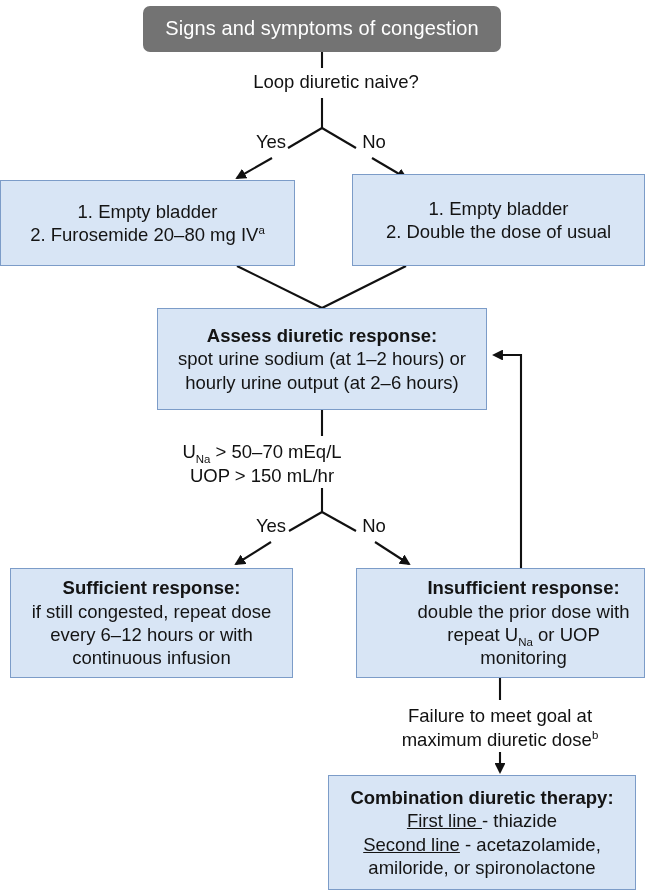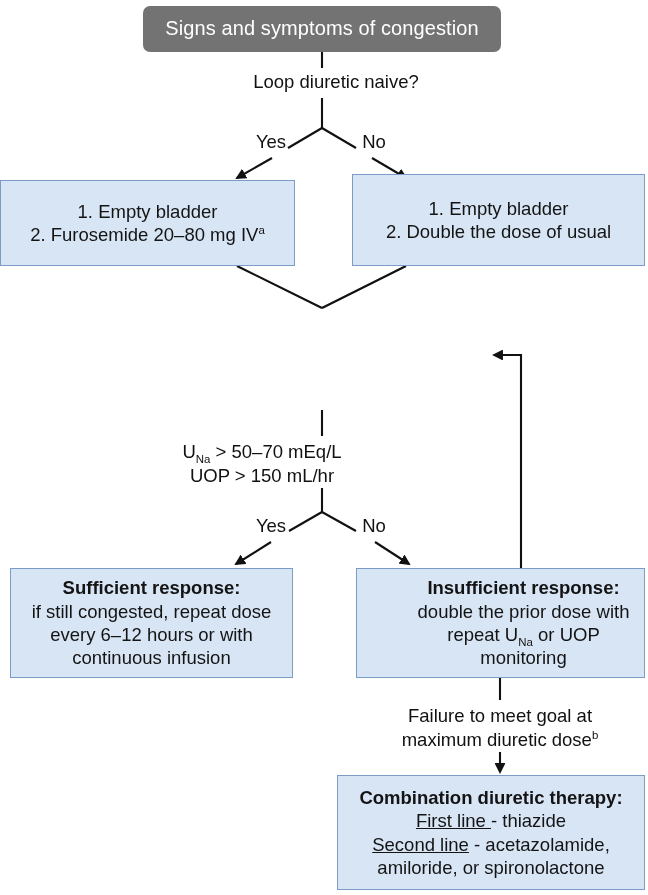--- a/index.html
+++ b/index.html
@@ -127,20 +127,25 @@
   <div class="node blue-node" style="left:0px; top:180px; width:295px; height:86px;">
     <span class="ln">1. Empty bladder</span>
     <span class="ln"><span>2. Furosemide 20–80 mg IV</span><sup>a</sup></span>
   </div>
 
   <div class="node blue-node" style="left:352px; top:174px; width:293px; height:92px;">
     <span class="ln">1. Empty bladder</span>
     <span class="ln">2. Double the dose of usual</span>
   </div>
 
+  <div class="node blue-node" style="left:157px; top:308px; width:330px; height:102px;">
+    <span class="ln hd">Assess diuretic response:</span>
+    <span class="ln">spot urine sodium (at 1–2 hours) or</span>
+    <span class="ln">hourly urine output (at 2–6 hours)</span>
+  </div>
 
   <div class="label" style="left:0; top:440px; width:524px;">
     <span class="ln"><span>U</span><sub>Na</sub><span> &gt; 50–70 mEq/L</span></span>
     <span class="ln">UOP &gt; 150 mL/hr</span>
   </div>
 
   <div class="label" style="left:236px; top:514px; width:70px;">
     <span>Yes</span>
   </div>
   <div class="label" style="left:344px; top:514px; width:60px;">
@@ -158,20 +163,20 @@
     <span class="ln hd">Insufficient response:</span>
     <span class="ln">double the prior dose with</span>
     <span class="ln"><span>repeat U</span><sub>Na</sub><span> or UOP monitoring</span></span>
   </div>
 
   <div class="label" style="left:352px; top:704px; width:296px;">
     <span class="ln">Failure to meet goal at</span>
     <span class="ln"><span>maximum diuretic dose</span><sup>b</sup></span>
   </div>
 
-  <div class="node blue-node" style="left:337px; top:775px; width:308px; height:115px;">
+  <div class="node blue-node" style="left:328px; top:775px; width:308px; height:115px;">
     <span class="ln hd">Combination diuretic therapy:</span>
     <span class="ln"><span class="u-line">First line </span><span>- thiazide</span></span>
     <span class="ln"><span class="u-line">Second line</span><span> - acetazolamide,</span></span>
     <span class="ln">amiloride, or spironolactone</span>
   </div>
 
 </div>
 
 </body></html>

